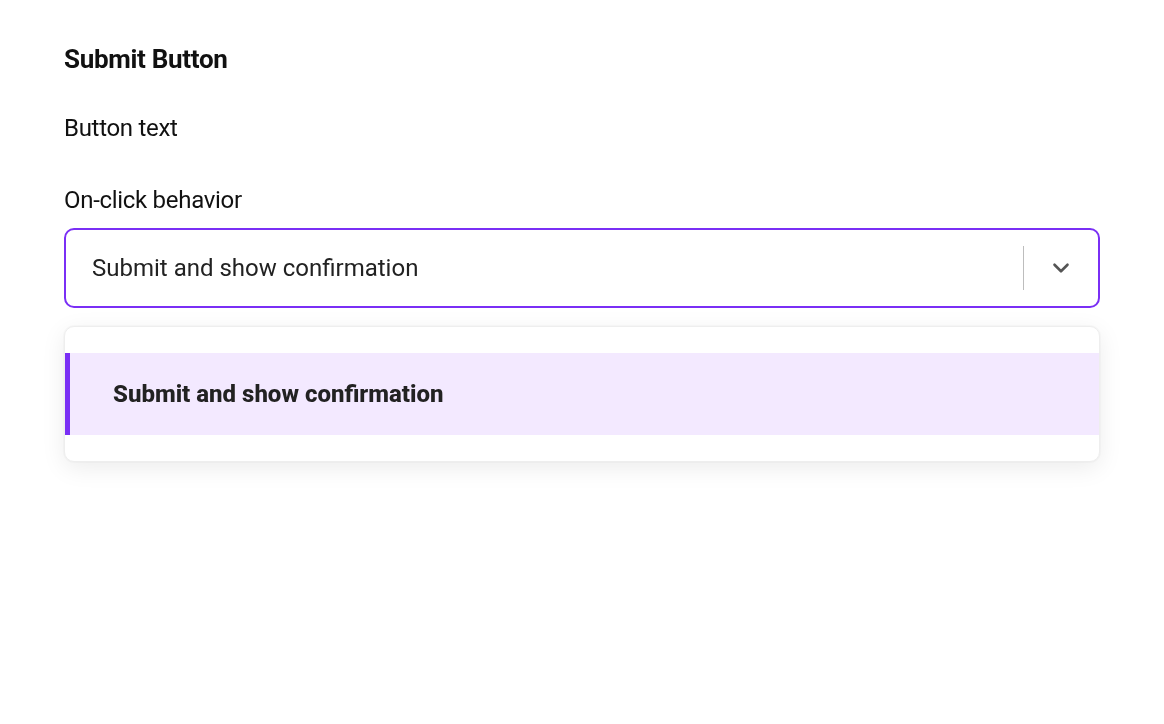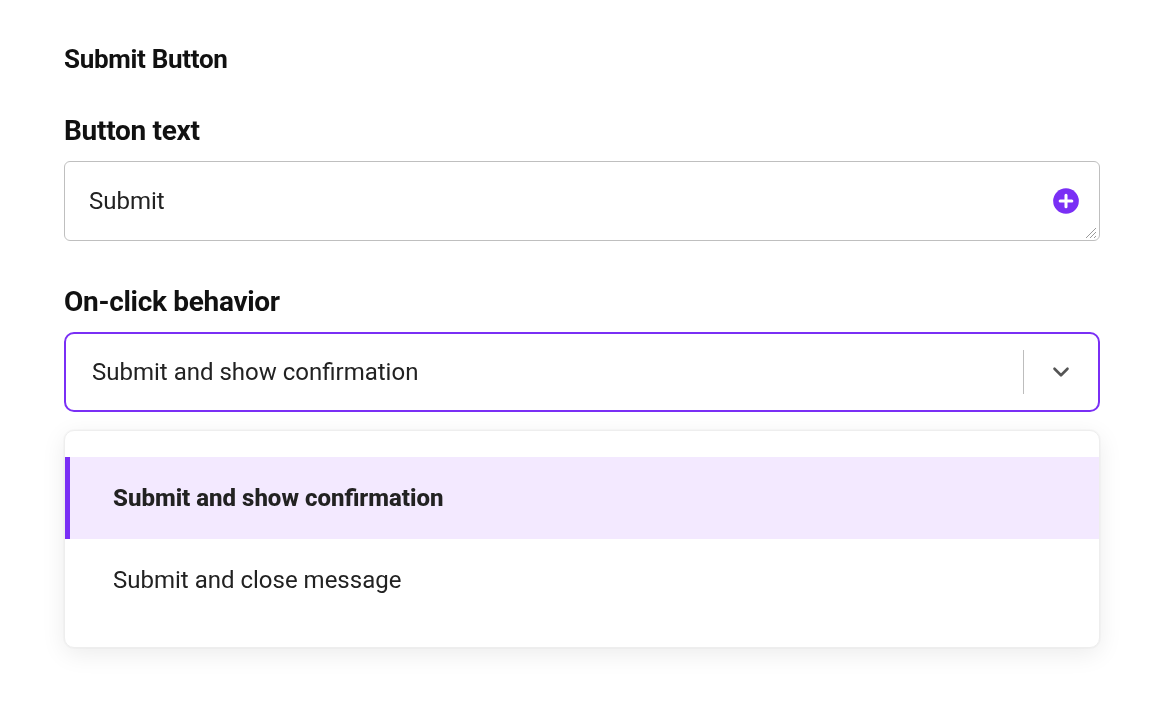--- a/index.html
+++ b/index.html
@@ -11,22 +11,22 @@
       height: 724px;
       padding: 44px 64px;
     }
     .section-title {
       font-size: 26px;
       font-weight: 700;
       letter-spacing: -0.3px;
       margin-bottom: 40px;
     }
     .field-label {
-      font-size: 28px;
-      font-weight: 700;
+      font-size: 24px;
+      font-weight: 400;
       letter-spacing: -0.3px;
       margin-bottom: 14px;
     }
     .field-group { margin-bottom: 44px; }
     .text-input-wrap {
       position: relative;
       width: 100%;
     }
     .text-input {
       width: 100%;
@@ -120,46 +120,31 @@
       background: #7a2ff5;
     }
   </style>
 </head>
 <body>
 
 <div class="section-title">Submit Button</div>
 
 <div class="field-group">
   <div class="field-label">Button text</div>
-  <div class="text-input-wrap">
-    <input class="text-input" type="text" value="Submit" style="">
-    <span class="plus-icon">
-      <svg viewBox="0 0 24 24" fill="none">
-        <circle cx="12" cy="12" r="11" fill="#7a2ff5"></circle>
-        <path d="M12 7v10M7 12h10" stroke="#ffffff" stroke-width="2.6" stroke-linecap="round"></path>
-      </svg>
-    </span>
-    <span class="resize-glyph">
-      <svg viewBox="0 0 14 14">
-        <path d="M3 13 L13 3 M7 13 L13 7 M11 13 L13 11" stroke="#9a9a9a" stroke-width="1"></path>
-      </svg>
-    </span>
-  </div>
 </div>
 
 <div class="field-group">
   <div class="field-label">On-click behavior</div>
   <div class="select-wrap">
     <div class="select-control">
       <div class="select-value">Submit and show confirmation</div>
       <div class="select-divider"></div>
       <div class="select-caret">
         <svg viewBox="0 0 24 24" fill="none">
           <path d="M6 9l6 6 6-6" stroke="#555" stroke-width="2.4" stroke-linecap="round" stroke-linejoin="round"></path>
         </svg>
       </div>
     </div>
     <div class="dropdown">
       <div class="option selected">Submit and show confirmation</div>
-      <div class="option">Submit and close message</div>
     </div>
   </div>
 </div>
 
 </body></html>

